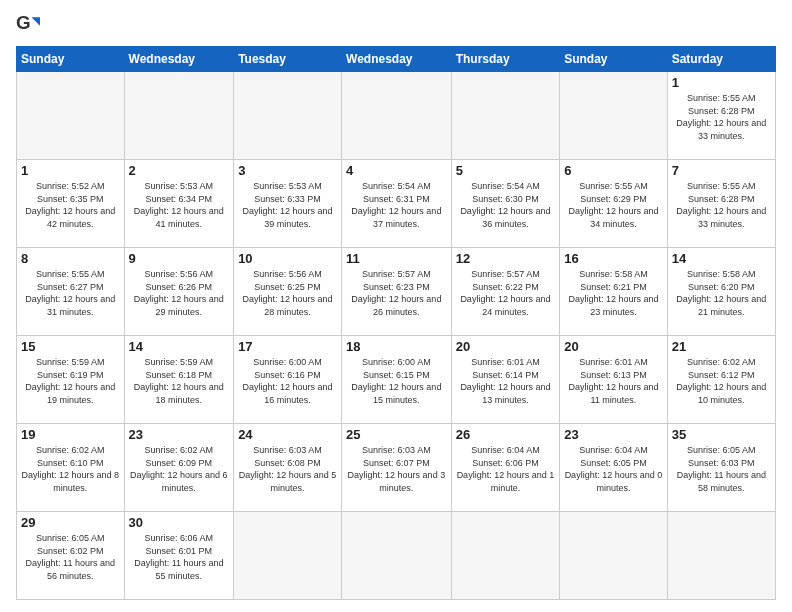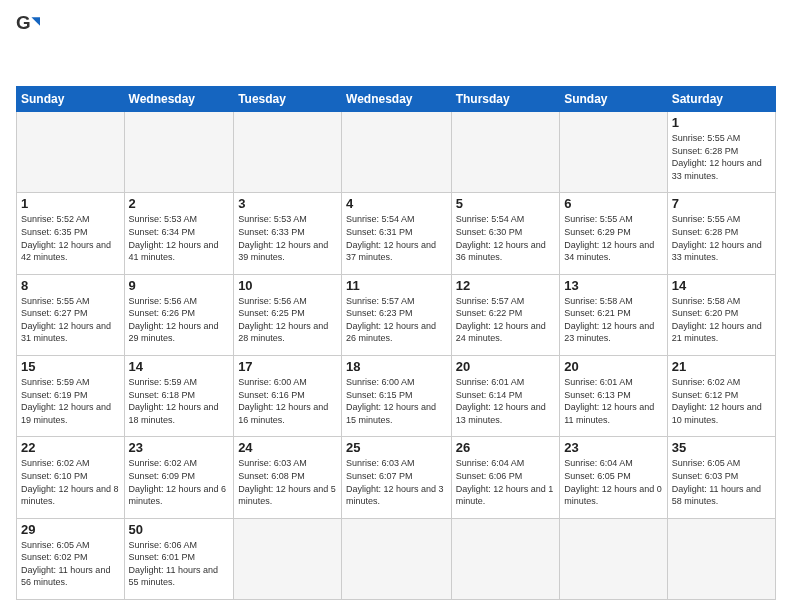--- a/index.html
+++ b/index.html
@@ -48,21 +48,20 @@
       color: #222;
     }
     .location {
       font-size: 16px;
       color: #444;
     }
     table {
       width: 100%;
       border-collapse: collapse;
       flex: 1;
-      margin-top: 40px;
     }
     thead tr th {
       background: #1565c0;
       color: #fff;
       font-size: 12px;
       font-weight: bold;
       padding: 5px 4px;
       text-align: left;
       border: 1px solid #1565c0;
     }
@@ -80,20 +79,21 @@
     }
     .day-num {
       font-size: 13px;
       font-weight: bold;
       margin-bottom: 2px;
     }
     .day-info {
       font-size: 9px;
       line-height: 1.4;
       color: #333;
+      text-align: center;
     }
   </style>
 </head>
 <body>
 
 <div class="page">
   <div class="header">
     <div class="logo">
       <svg class="logo-icon" viewBox="0 0 28 28">
         <text x="0" y="20" font-size="22" font-weight="bold" fill="#333">G</text>
@@ -180,21 +180,21 @@
           </td>
           <td>
             <div class="day-num">11</div>
           <div class="day-info">Sunrise: 5:57 AM<br>Sunset: 6:23 PM<br>Daylight: 12 hours and 26 minutes.</div>
           </td>
           <td>
             <div class="day-num">12</div>
           <div class="day-info">Sunrise: 5:57 AM<br>Sunset: 6:22 PM<br>Daylight: 12 hours and 24 minutes.</div>
           </td>
           <td>
-            <div class="day-num">13</div>
+            <div class="day-num">16</div>
           <div class="day-info">Sunrise: 5:58 AM<br>Sunset: 6:21 PM<br>Daylight: 12 hours and 23 minutes.</div>
           </td>
           <td>
             <div class="day-num">14</div>
           <div class="day-info">Sunrise: 5:58 AM<br>Sunset: 6:20 PM<br>Daylight: 12 hours and 21 minutes.</div>
           </td>
         </tr>
         <tr>
           <td>
             <div class="day-num">15</div>
@@ -220,21 +220,21 @@
             <div class="day-num">20</div>
           <div class="day-info">Sunrise: 6:01 AM<br>Sunset: 6:13 PM<br>Daylight: 12 hours and 11 minutes.</div>
           </td>
           <td>
             <div class="day-num">21</div>
           <div class="day-info">Sunrise: 6:02 AM<br>Sunset: 6:12 PM<br>Daylight: 12 hours and 10 minutes.</div>
           </td>
         </tr>
         <tr>
           <td>
-            <div class="day-num">22</div>
+            <div class="day-num">19</div>
           <div class="day-info">Sunrise: 6:02 AM<br>Sunset: 6:10 PM<br>Daylight: 12 hours and 8 minutes.</div>
           </td>
           <td>
             <div class="day-num">23</div>
           <div class="day-info">Sunrise: 6:02 AM<br>Sunset: 6:09 PM<br>Daylight: 12 hours and 6 minutes.</div>
           </td>
           <td>
             <div class="day-num">24</div>
           <div class="day-info">Sunrise: 6:03 AM<br>Sunset: 6:08 PM<br>Daylight: 12 hours and 5 minutes.</div>
           </td>
@@ -254,21 +254,21 @@
             <div class="day-num">35</div>
           <div class="day-info">Sunrise: 6:05 AM<br>Sunset: 6:03 PM<br>Daylight: 11 hours and 58 minutes.</div>
           </td>
         </tr>
         <tr>
           <td>
             <div class="day-num">29</div>
           <div class="day-info">Sunrise: 6:05 AM<br>Sunset: 6:02 PM<br>Daylight: 11 hours and 56 minutes.</div>
           </td>
           <td>
-            <div class="day-num">50</div>
+            <div class="day-num">30</div>
           <div class="day-info">Sunrise: 6:06 AM<br>Sunset: 6:01 PM<br>Daylight: 11 hours and 55 minutes.</div>
           </td>
           <td class="empty"></td>
           <td class="empty"></td>
           <td class="empty"></td>
           <td class="empty"></td>
           <td class="empty"></td>
         </tr>
       </tbody>
   </table>

